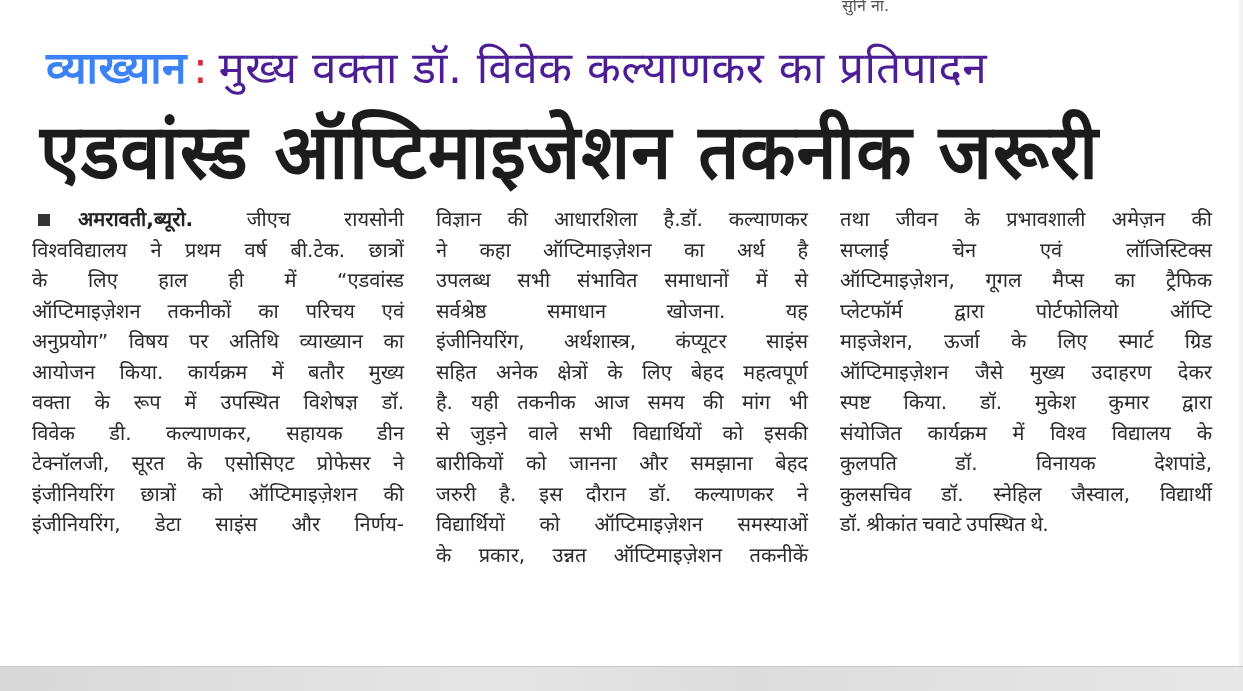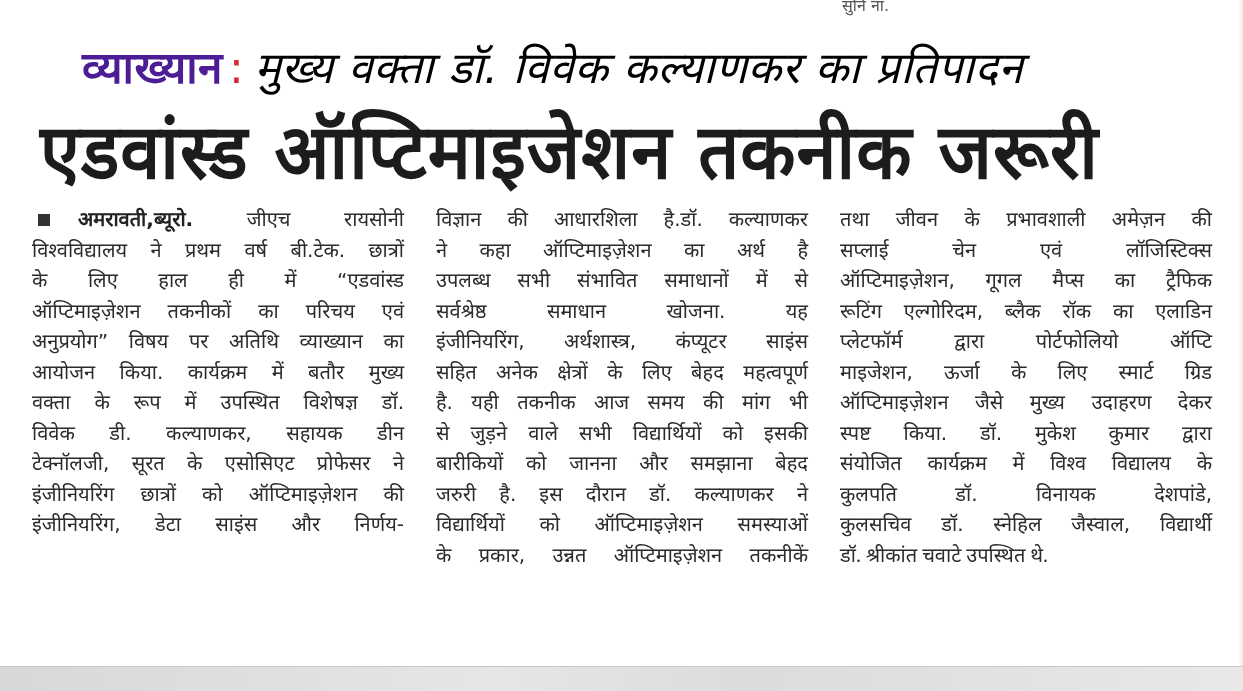--- a/index.html
+++ b/index.html
@@ -13,24 +13,24 @@
   .top-cut {
     position: absolute; left: 842px; top: -6px;
     font-size: 16px; color: #555;
   }
   .kicker-row {
     position: absolute; left: 46px; top: 40px; width: 1180px;
     white-space: nowrap;
     font-size: 44px; line-height: 56px; letter-spacing: 0.5px;
   }
   .kicker {
-    color: #4c1d95; font-weight: bold; margin-left: 36px;
+    color: #3b82f6; font-weight: bold;
   }
   .kicker-colon { color: #d32a34; margin: 0 10px 0 6px; }
-  .subhead { color: #000000; font-style: italic; }
+  .subhead { color: #4c1d95; }
   .headline {
     position: absolute; left: 40px; top: 108px; width: 1180px;
     white-space: nowrap;
     font-size: 72px; line-height: 84px; font-weight: bold;
     color: #1c1c1c; letter-spacing: 1px;
     transform: scaleY(1.05);
     transform-origin: top left;
   }
   .columns {
     position: absolute; left: 32px; top: 204px; width: 1180px;
@@ -95,21 +95,20 @@
     <span class="line">से जुड़ने वाले सभी विद्यार्थियों को इसकी</span>
     <span class="line">बारीकियों को जानना और समझाना बेहद</span>
     <span class="line">जरुरी है. इस दौरान डॉ. कल्याणकर ने</span>
     <span class="line">विद्यार्थियों को ऑप्टिमाइज़ेशन समस्याओं</span>
     <span class="line">के प्रकार, उन्नत ऑप्टिमाइज़ेशन तकनीकें</span>
   </div>
   <div class="col">
     <span class="line">तथा जीवन के प्रभावशाली अमेज़न की</span>
     <span class="line">सप्लाई चेन एवं लॉजिस्टिक्स</span>
     <span class="line">ऑप्टिमाइज़ेशन, गूगल मैप्स का ट्रैफिक</span>
-    <span class="line">रूटिंग एल्गोरिदम, ब्लैक रॉक का एलाडिन</span>
     <span class="line">प्लेटफॉर्म द्वारा पोर्टफोलियो ऑप्टि</span>
     <span class="line">माइजेशन, ऊर्जा के लिए स्मार्ट ग्रिड</span>
     <span class="line">ऑप्टिमाइज़ेशन जैसे मुख्य उदाहरण देकर</span>
     <span class="line">स्पष्ट किया. डॉ. मुकेश कुमार द्वारा</span>
     <span class="line">संयोजित कार्यक्रम में विश्व विद्यालय के</span>
     <span class="line">कुलपति डॉ. विनायक देशपांडे,</span>
     <span class="line">कुलसचिव डॉ. स्नेहिल जैस्वाल, विद्यार्थी</span>
     <span class="line last">डॉ. श्रीकांत चवाटे उपस्थित थे.</span>
   </div>
 </div>

